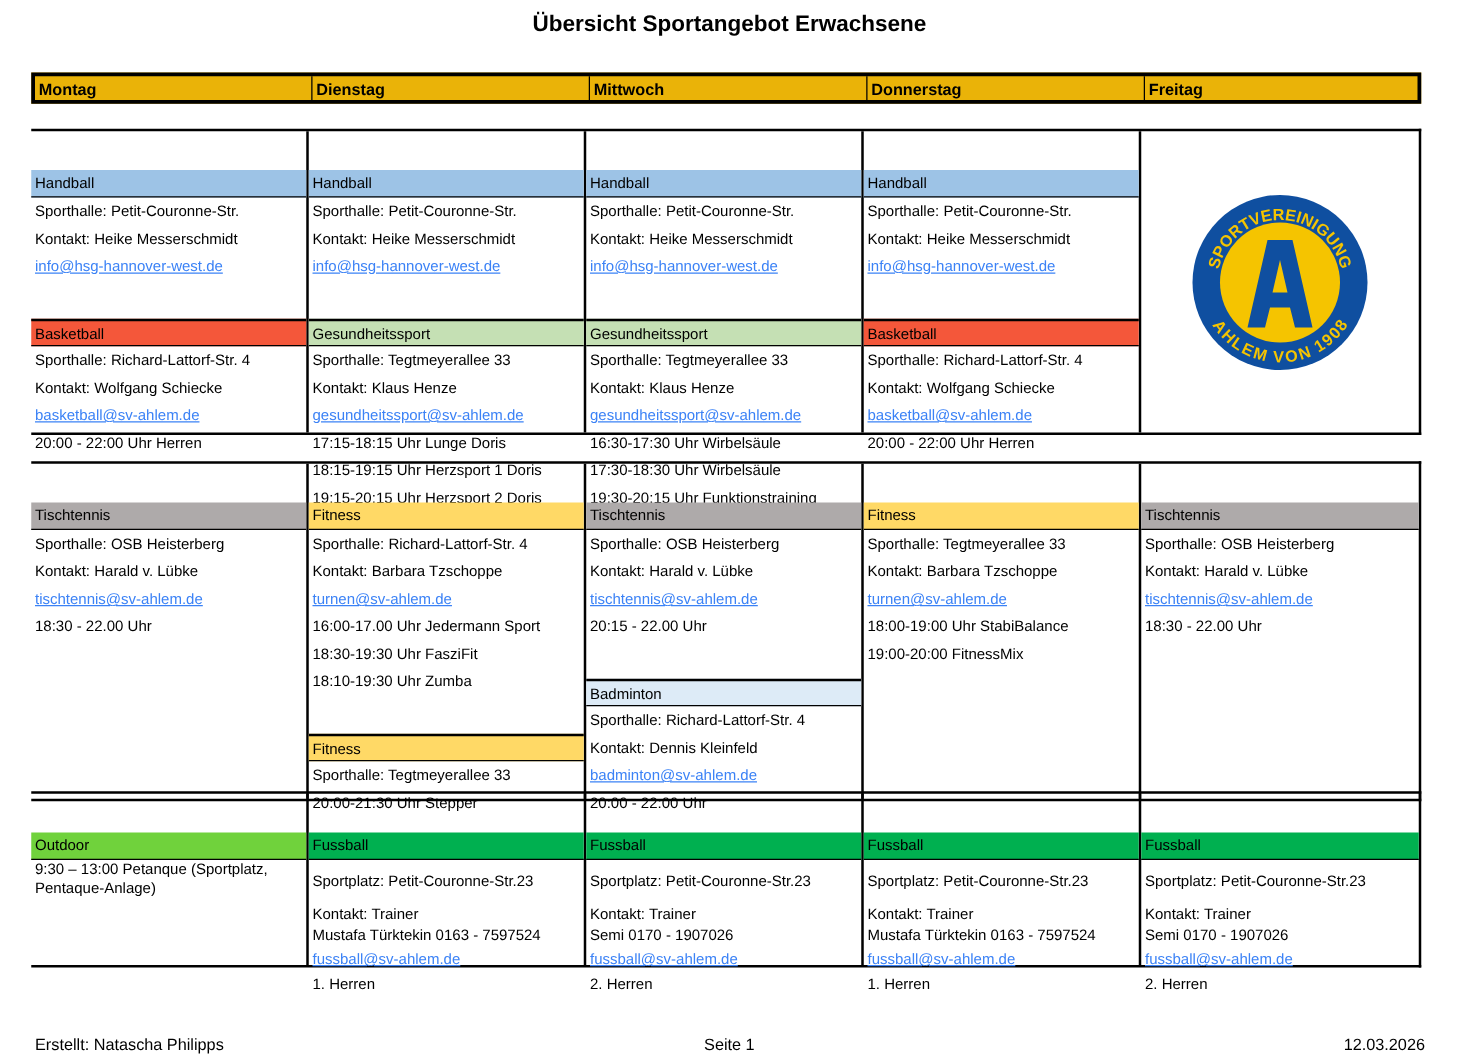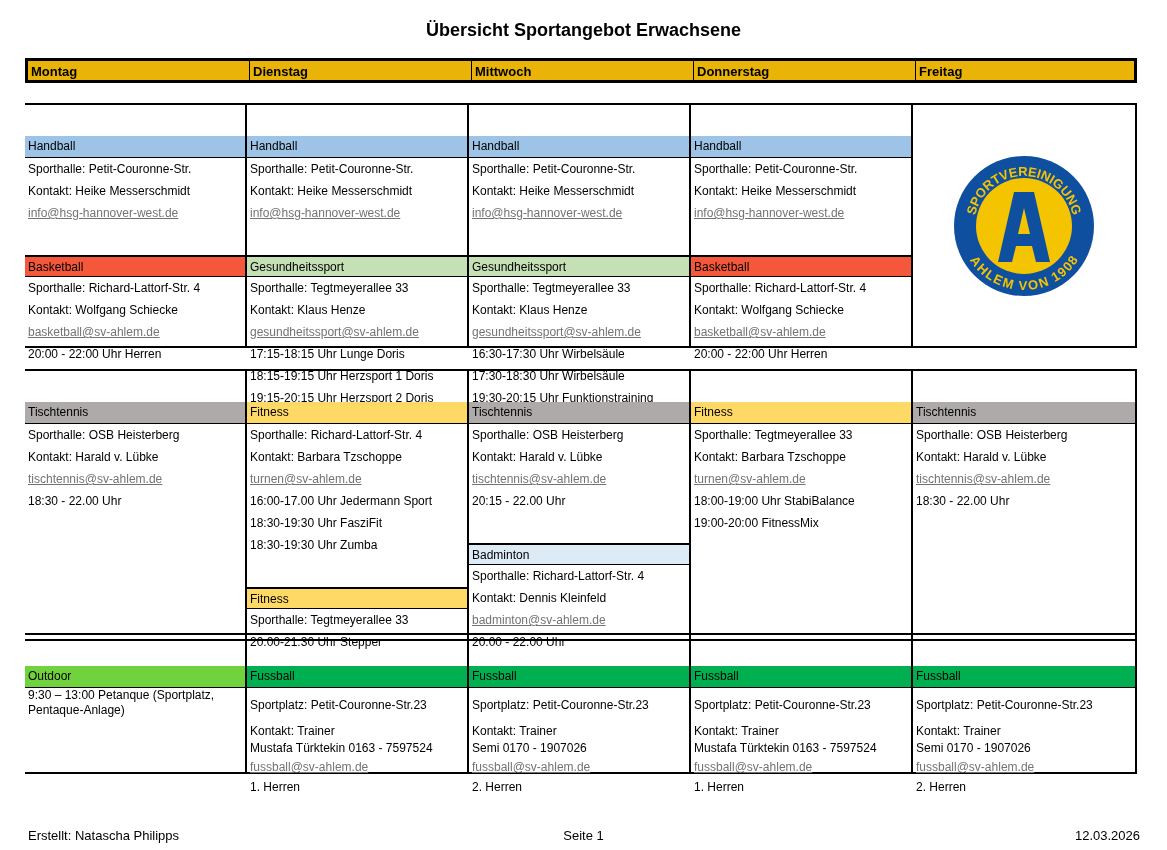--- a/index.html
+++ b/index.html
@@ -1,27 +1,27 @@
 <!DOCTYPE html>
 <html><head>
 <meta charset="utf-8">
 <style>
   * { box-sizing: border-box; margin: 0; padding: 0; }
   body { width: 1167px; height: 850px; background: #fff; font-family: "Liberation Sans", sans-serif; color: #000; position: relative; overflow: hidden; }
-  .title { position: absolute; top: 20px; left: 0; width: 1167px; text-align: center; font-size: 18px; font-weight: bold; }
+  .title { position: absolute; top: 9px; left: 0; width: 1167px; text-align: center; font-size: 18px; font-weight: bold; }
   .days { position: absolute; left: 25px; top: 58px; width: 1112px; height: 25px; border: 3px solid #000; display: flex; background: #eab308; }
   .days .d { flex: 0 0 222px; border-right: 1px solid #000; font-weight: bold; font-size: 13px; padding: 3px 3px 0; line-height: 16px; }
   .days .d:last-child { border-right: none; flex: 1; }
   .block { position: absolute; left: 25px; width: 1112px; border-top: 2px solid #000; border-bottom: 2px solid #000; border-right: 2px solid #000; display: flex; }
   .col { flex: 0 0 222px; border-right: 2px solid #000; display: flex; flex-direction: column; }
   .col:last-child { border-right: none; flex: 1; }
   .hd { height: 22px; line-height: 21px; font-size: 12px; padding-left: 3px; border-bottom: 1px solid #000; margin-top: 31px; }
   .hd.thick { border-top: 2px solid #000; }
   .ln { height: 22px; line-height: 22px; font-size: 12px; padding-left: 3px; white-space: nowrap; }
-  .ln.a { color: #737373; text-decoration: underline; }
+  .ln.a { color: #3b82f6; text-decoration: underline; }
   .ln.wrap { white-space: normal; height: auto; line-height: 15px; }
   .c-handball { background: #9dc3e6; }
   .c-basket { background: #f4573a; }
   .c-gesund { background: #c5e0b4; }
   .c-tt { background: #aeaaaa; }
   .c-fit { background: #ffd966; }
   .c-badm { background: #ddebf7; }
   .c-outdoor { background: #70d23c; }
   .c-fuss { background: #00b050; }
   .logo { flex: 1; display: flex; align-items: center; justify-content: center; }
@@ -113,21 +113,21 @@
     <div class="ln a">tischtennis@sv-ahlem.de</div>
     <div class="ln">18:30 - 22.00 Uhr</div>
   </div>
   <div class="col">
     <div class="hd c-fit">Fitness</div>
     <div class="ln">Sporthalle: Richard-Lattorf-Str. 4</div>
     <div class="ln">Kontakt: Barbara Tzschoppe</div>
     <div class="ln a">turnen@sv-ahlem.de</div>
     <div class="ln">16:00-17.00 Uhr Jedermann Sport</div>
     <div class="ln">18:30-19:30 Uhr FasziFit</div>
-    <div class="ln">18:30-19:30 Uhr Zumba</div>
+    <div class="ln">18:10-19:30 Uhr Zumba</div>
     <div class="hd thick c-fit">Fitness</div>
     <div class="ln">Sporthalle: Tegtmeyerallee 33</div>
     <div class="ln">20:00-21:30 Uhr Stepper</div>
   </div>
   <div class="col">
     <div class="hd c-tt">Tischtennis</div>
     <div class="ln">Sporthalle: OSB Heisterberg</div>
     <div class="ln">Kontakt: Harald v. Lübke</div>
     <div class="ln a">tischtennis@sv-ahlem.de</div>
     <div class="ln">20:15 - 22.00 Uhr</div>

